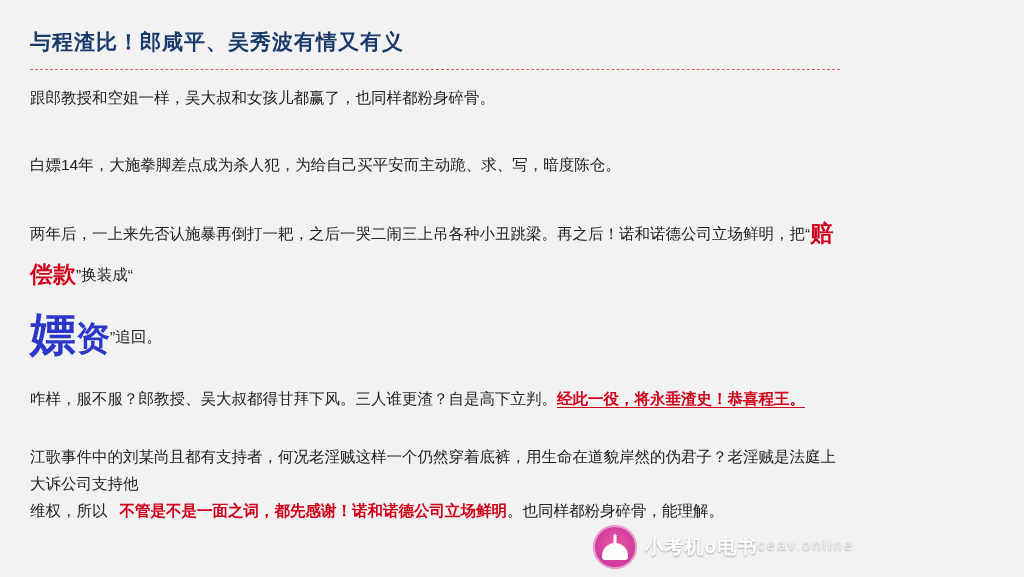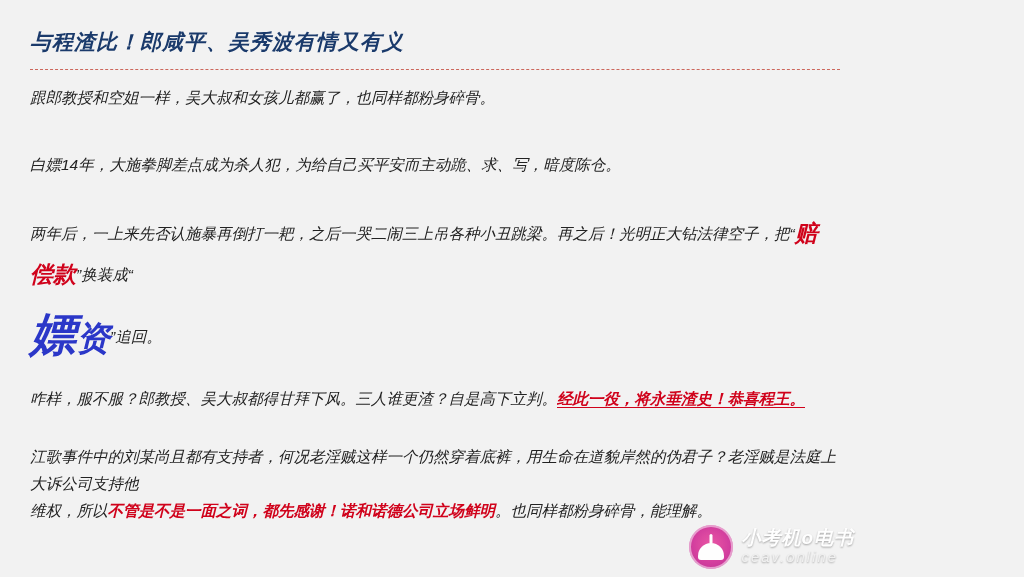--- a/index.html
+++ b/index.html
@@ -14,21 +14,20 @@
     color: #222;
     overflow: hidden;
     position: relative;
   }
   .page {
     position: relative;
     width: 870px;
     height: 577px;
     padding: 0;
     box-sizing: border-box;
-    font-style: italic;
   }
   .content {
     padding: 28px 30px 0 30px;
     box-sizing: border-box;
   }
   .heading {
     font-size: 21px;
     font-weight: bold;
     color: #1a3a6b;
     letter-spacing: 1px;
@@ -43,20 +42,21 @@
     opacity: 0.75;
   }
   p {
     margin: 0;
     line-height: 1.75;
     font-size: 15.5px;
   }
   .red-bold {
     color: #d0021b;
     font-weight: bold;
+    margin-left: 12px;
   }
   .para-red-bold {
     color: #d0021b;
     font-weight: bold;
     font-size: 15.5px;
     line-height: 1.8;
     margin: 0 0 20px 0;
   }
   .para-normal {
     margin: 0 0 40px 0;
@@ -138,21 +138,21 @@
     top: 18px;
     transform: translateX(-50%);
     width: 26px;
     height: 17px;
     background: #fff;
     border-radius: 13px 13px 3px 3px;
     box-shadow: 0 0 0 0 #fff;
   }
   .wm-text {
     display: flex;
-    flex-direction: column;
+    flex-direction: row;
     line-height: 1.1;
   }
   .wm-main {
     font-size: 19px;
     font-weight: bold;
     color: #ffffff;
     text-shadow: 0 1px 2px rgba(0,0,0,0.35);
     letter-spacing: 1px;
   }
   .wm-sub {
@@ -172,21 +172,21 @@
 
     <hr class="divider">
 
 
     <p class="para-normal">跟郎教授和空姐一样，吴大叔和女孩儿都赢了，也同样都粉身碎骨。</p>
 
 
     <p class="para-plain">白嫖14年，大施拳脚差点成为杀人犯，为给自己买平安而主动跪、求、写，暗度陈仓。</p>
 
     <p class="big-line">
-      <span>两年后，一上来先否认施暴再倒打一耙，之后一哭二闹三上吊各种小丑跳梁。再之后！光明正大钻法律空子，把“</span><span class="big-red">赔偿款</span><span>”换装成“</span>
+      <span>两年后，一上来先否认施暴再倒打一耙，之后一哭二闹三上吊各种小丑跳梁。再之后！诺和诺德公司立场鲜明，把“</span><span class="big-red">赔偿款</span><span>”换装成“</span>
     </p>
 
     <p class="huge-line">
       <span class="huge-blue">嫖</span><span class="huge-blue" style="font-size:34px;">资</span><span>”追回。</span>
     </p>
 
     <p class="big-line" style="margin-bottom:30px;">
       <span>咋样，服不服？郎教授、吴大叔都得甘拜下风。三人谁更渣？自是高下立判。</span><span class="underline-red">经此一役，将永垂渣史！恭喜程王。</span>
     </p>
 

